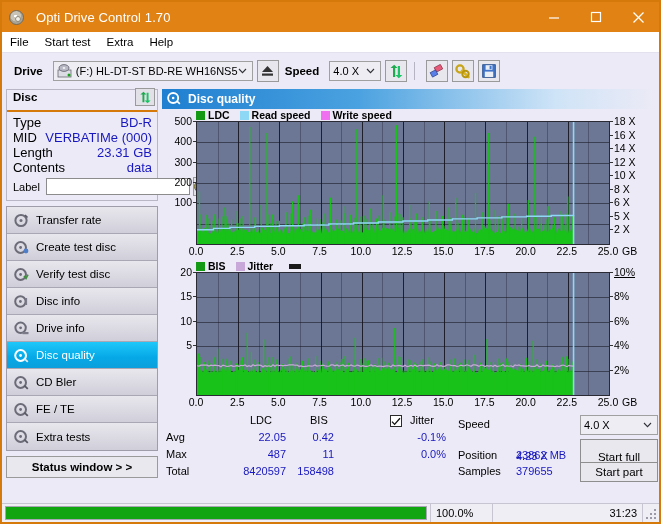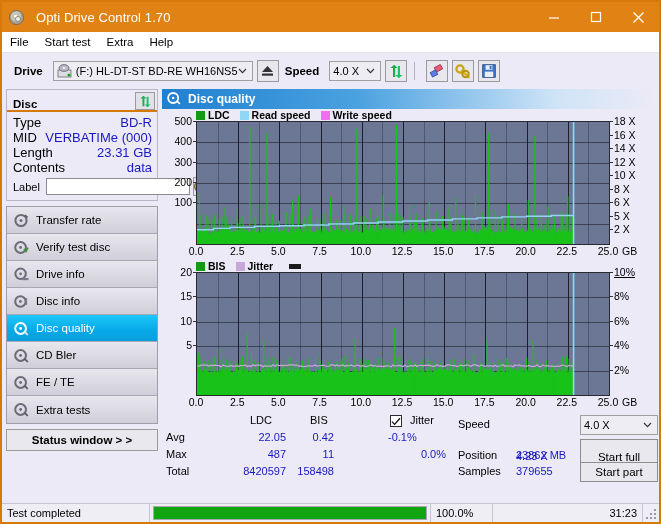--- a/index.html
+++ b/index.html
@@ -70,22 +70,22 @@
     width: 22px; height: 22px; border: 1px solid #9a9a9a; background: #e8e7ee;
     display: flex; align-items: center; justify-content: center; margin-left: 4px;
   }
   .tb-sep { width: 1px; height: 18px; background: #b6b4c2; margin: 0 7px; }
   
   .body { flex: 1; display: flex; padding: 0 4px 0 4px; gap: 4px; min-height: 0; }
   .sidebar { width: 152px; display: flex; flex-direction: column; }
   
   .disc-group { border: 1px solid #b9b7c6; background: #eceaf6; }
   .disc-head {
-    display: flex; align-items: flex-end; height: 22px;
-    border-bottom: 2px solid #d4790a; padding: 0 2px 0 6px;
+    display: flex; align-items: center; height: 22px;
+    border-bottom: 2px solid #d4790a; padding: 0 2px 6px 6px;
   }
   .disc-head .t { font-weight: bold; font-size: 11.5px; }
   .disc-head .ref {
     margin-left: auto; width: 20px; height: 18px; border: 1px solid #9a9a9a;
     background: #e2e1e8; display: flex; align-items: center; justify-content: center;
   }
   .disc-rows { padding: 3px 5px 4px 6px; }
   .drow { display: flex; font-size: 13px; line-height: 15px; }
   .drow .k { color: #000; }
   .drow .v { margin-left: auto; color: #1818c0; }
@@ -342,44 +342,54 @@
                 <path d="M11 2 L13.5 4.5" stroke="#5a5a66" stroke-width="1.6"></path>
               </svg>
           </span>
           <span>Transfer rate</span>
         </div>
         <div class="nav-item">
           <span class="nav-ico">
             <svg width="15" height="15" viewBox="0 0 15 15">
                 <circle cx="6.6" cy="7.5" r="5.4" fill="none" stroke="#6c6c78" stroke-width="2"></circle>
                 <circle cx="6.6" cy="7.5" r="1.4" fill="#6c6c78"></circle>
+                <circle cx="12" cy="11" r="2.4" fill="#4f7ec9"></circle>
+              </svg>
+          </span>
+          <span>Create test disc</span>
+        </div>
+        <div class="nav-item">
+          <span class="nav-ico">
+            <svg width="15" height="15" viewBox="0 0 15 15">
+                <circle cx="6.6" cy="7.5" r="5.4" fill="none" stroke="#6c6c78" stroke-width="2"></circle>
+                <circle cx="6.6" cy="7.5" r="1.4" fill="#6c6c78"></circle>
                 <path d="M10 9 L12 11.6 L14 7.6" fill="none" stroke="#3f8f3f" stroke-width="1.6"></path>
               </svg>
           </span>
           <span>Verify test disc</span>
+        </div>
+        <div class="nav-item">
+          <span class="nav-ico">
+            <svg width="15" height="15" viewBox="0 0 15 15">
+                <circle cx="6.4" cy="7.5" r="5.2" fill="none" stroke="#6c6c78" stroke-width="2"></circle>
+                <circle cx="6.4" cy="7.5" r="1.4" fill="#6c6c78"></circle>
+                <rect x="11.4" y="4" width="1.7" height="7" fill="#7a7a88"></rect>
+              </svg>
+          </span>
+          <span>Disc info</span>
         </div>
         <div class="nav-item">
           <span class="nav-ico">
             <svg width="15" height="15" viewBox="0 0 15 15">
                 <circle cx="6.6" cy="6.8" r="5.2" fill="none" stroke="#6c6c78" stroke-width="2"></circle>
                 <circle cx="6.6" cy="6.8" r="1.4" fill="#6c6c78"></circle>
                 <rect x="8.5" y="11" width="6" height="2.2" fill="#7a7a88"></rect>
               </svg>
           </span>
           <span>Drive info</span>
-        </div>
-        <div class="nav-item">
-          <span class="nav-ico">
-            <svg width="15" height="15" viewBox="0 0 15 15">
-                <circle cx="6.4" cy="7.5" r="5.2" fill="none" stroke="#6c6c78" stroke-width="2"></circle>
-                <circle cx="6.4" cy="7.5" r="1.4" fill="#6c6c78"></circle>
-                <rect x="11.4" y="4" width="1.7" height="7" fill="#7a7a88"></rect>
-              </svg>
-          </span>
-          <span>Disc info</span>
         </div>
         <div class="nav-item sel">
           <span class="nav-ico">
             <svg width="15" height="15" viewBox="0 0 15 15">
                 <circle cx="6.6" cy="7.5" r="5.4" fill="none" stroke="#fff" stroke-width="2"></circle>
                 <circle cx="6.6" cy="7.5" r="1.4" fill="#fff"></circle>
                 <path d="M10.4 10.6 L13.8 13.8" stroke="#e8e8e8" stroke-width="1.8"></path>
               </svg>
           </span>
           <span>Disc quality</span>
@@ -910,21 +920,21 @@
             <span class="chk" style="left:228px;top:3px;">
               <svg width="10" height="9" viewBox="0 0 10 9">
                   <path d="M1 4.6 L3.6 7.4 L9 1.2" fill="none" stroke="#111" stroke-width="1.3"></path>
                 </svg>
             </span>
             <span class="st hdr" style="left:248px;top:2px;">Jitter</span>
 
             <span class="st" style="left:4px;top:19px;">Avg</span>
             <span class="st val" style="left:78px;top:19px;width:46px;text-align:right;">22.05</span>
             <span class="st val" style="left:128px;top:19px;width:44px;text-align:right;">0.42</span>
-            <span class="st val" style="left:226px;top:19px;width:58px;">-0.1%</span>
+            <span class="st val" style="left:226px;top:19px;width:58px;text-align:right;">-0.1%</span>
 
             <span class="st" style="left:4px;top:36px;">Max</span>
             <span class="st val" style="left:78px;top:36px;width:46px;text-align:right;">487</span>
             <span class="st val" style="left:128px;top:36px;width:44px;text-align:right;">11</span>
             <span class="st val" style="left:226px;top:36px;width:58px;text-align:right;">0.0%</span>
 
             <span class="st" style="left:4px;top:53px;">Total</span>
             <span class="st val" style="left:60px;top:53px;width:64px;text-align:right;">8420597</span>
             <span class="st val" style="left:116px;top:53px;width:56px;text-align:right;">158498</span>
           </div>
@@ -947,21 +957,20 @@
             </div>
             <div class="btn-act" style="left:126px;top:27px;width:78px;height:36px;">Start full</div>
             <div class="btn-act" style="left:126px;top:50px;width:78px;height:20px;">Start part</div>
           </div>
         </div>
       </div>
     </div>
   </div>
 
   <div class="statusbar">
-    <div class="sb-cell sb-msg">Test completed</div>
     <div class="sb-cell sb-prog">
       <div class="prog-outer">
         <div class="prog-inner" id="prog-inner" style="width: 100%;"></div>
       </div>
     </div>
     <div class="sb-cell sb-pct">100.0%</div>
     <div class="sb-cell sb-time">31:23</div>
     <div class="sb-grip">
       <i style="right:3px;bottom:3px;"></i>
         <i style="right:7px;bottom:3px;"></i>

